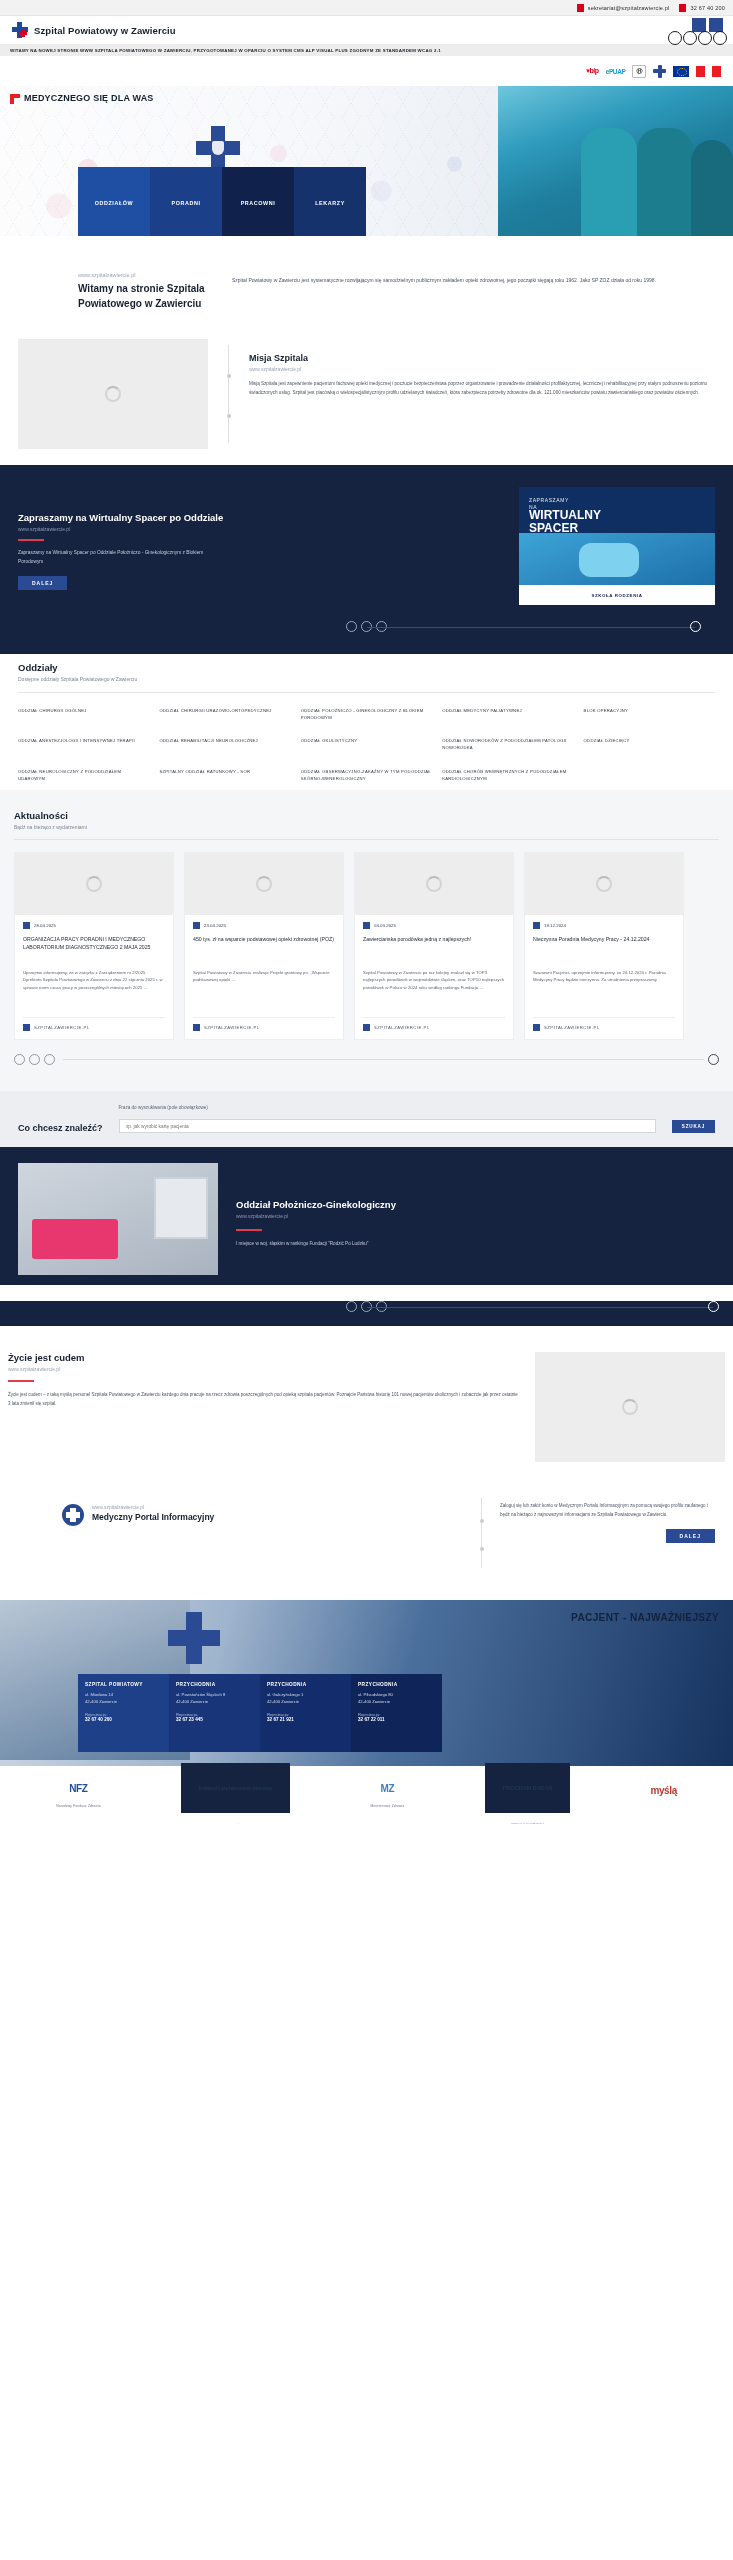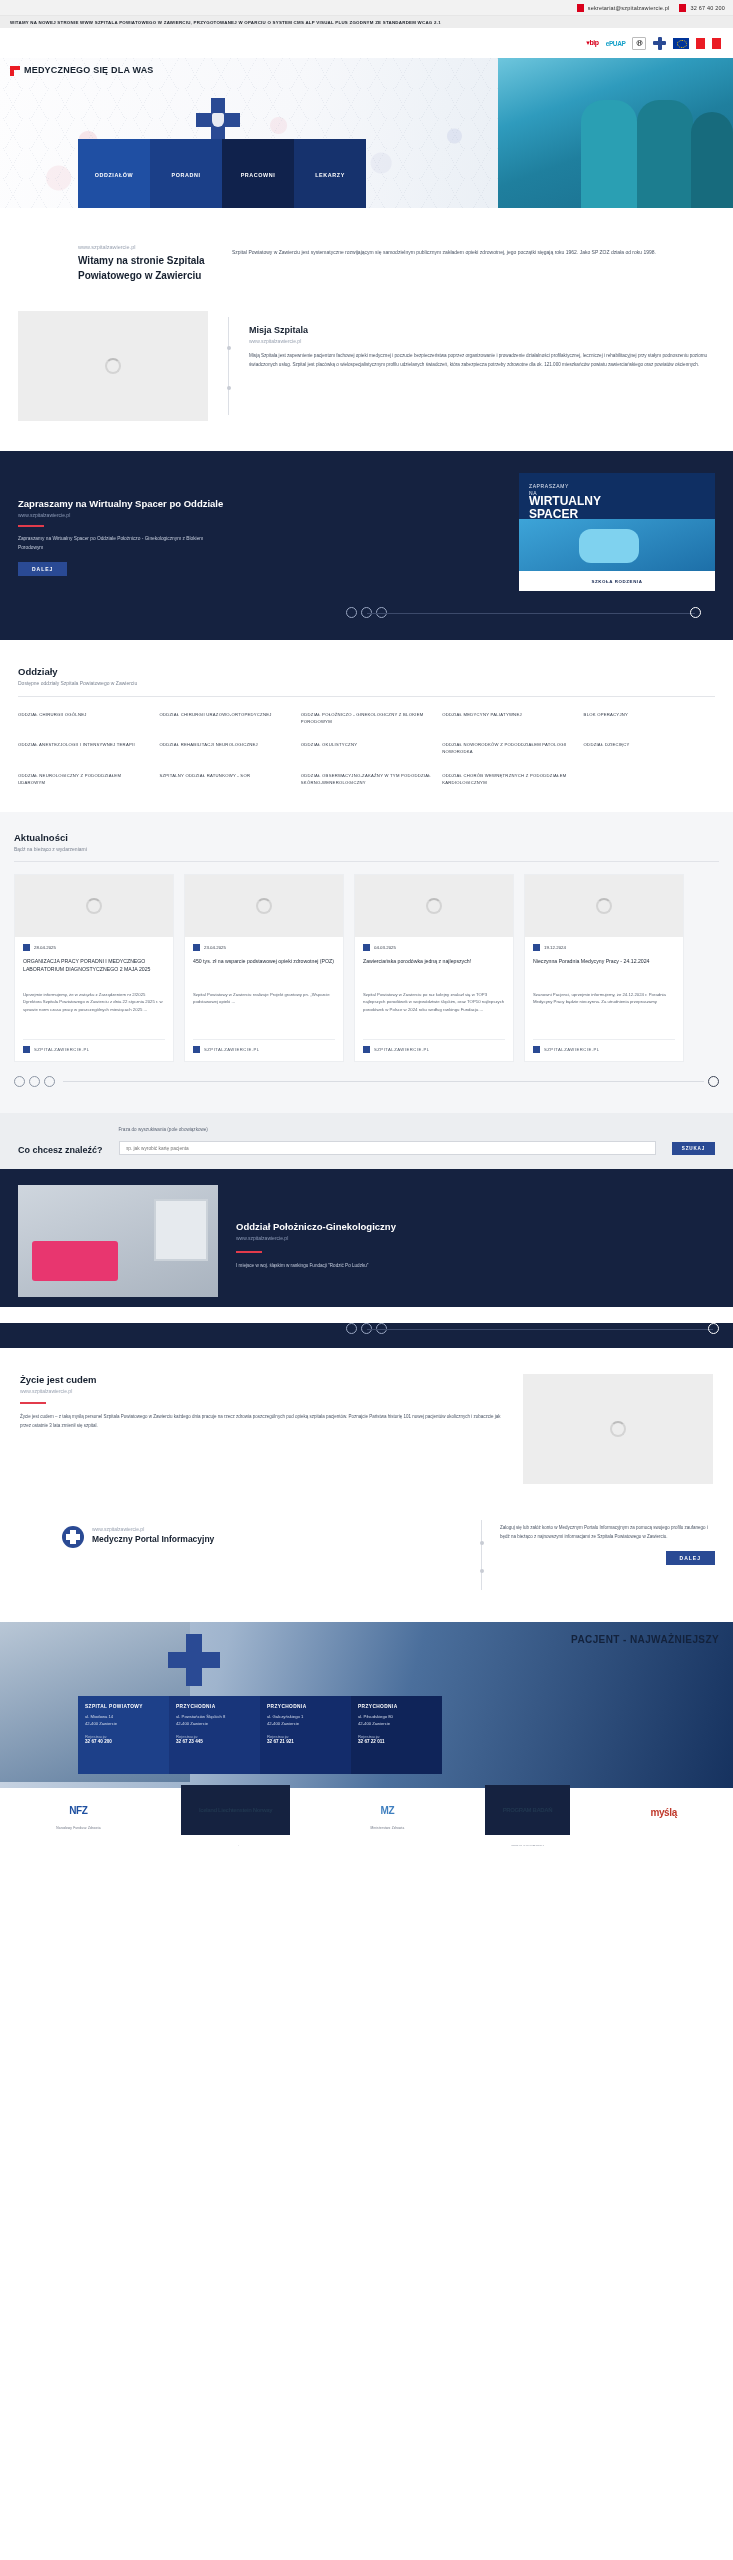--- a/index.html
+++ b/index.html
@@ -89,21 +89,21 @@
 
   
   .welcome{padding:36px 18px 18px;display:flex;gap:14px;}
   .welcome .left{width:200px;padding-left:60px;}
   .welcome .eyebrow{font-size:5.5px;color:#9aa3b2;margin-bottom:4px;}
   .welcome h2{font-size:10px;line-height:1.45;color:#16202f;font-weight:bold;}
   .welcome .right{flex:1;padding-top:4px;}
   .welcome .right p{font-size:5px;line-height:1.85;color:#4a5464;}
 
   
-  .mission{display:flex;gap:18px;padding:10px 18px 30px;}
+  .mission{display:flex;gap:18px;padding:10px 18px 16px;}
   .ph{background:#ededed;position:relative;}
   .ph .spinner{position:absolute;left:50%;top:50%;width:16px;height:16px;margin:-8px 0 0 -8px;border-radius:50%;
      border:2px solid #d4d4d4;border-top-color:#bdbdbd;}
   .mission .img{width:190px;height:110px;}
   .mission .txt{flex:1;padding-top:14px;}
   .mission h3{font-size:9px;font-weight:bold;color:#16202f;margin-bottom:3px;}
   .mission .eyebrow{font-size:5px;color:#9aa3b2;margin-bottom:8px;}
   .mission p{font-size:4.6px;line-height:1.9;color:#4a5464;}
   .vdots{width:1px;background:#dcdfe5;margin:6px 2px;position:relative;}
   .vdots:before,.vdots:after{content:"";position:absolute;left:-1.5px;width:4px;height:4px;border-radius:50%;background:#c8ccd4;}
@@ -125,21 +125,21 @@
   .spacer-card .pic{position:absolute;left:0;bottom:20px;width:196px;height:52px;background:linear-gradient(160deg,#3da4d8,#1d6fa8);}
   .spacer-card .pic:after{content:"";position:absolute;left:60px;top:10px;width:60px;height:34px;border-radius:12px;background:#7fd2ef;}
   .spacer-card .foot{position:absolute;left:0;bottom:0;width:196px;height:20px;background:#fff;color:#10224c;
       display:flex;align-items:center;justify-content:center;font-size:4.4px;font-weight:bold;letter-spacing:.6px;}
   .dots-row{display:flex;align-items:center;gap:4px;justify-content:center;margin-top:16px;position:relative;}
   .dot{width:11px;height:11px;border-radius:50%;border:1.2px solid #9aa7c2;}
   .dots-line{position:absolute;left:50%;right:20px;height:1px;background:#3c4a6b;top:50%;}
   .dot.end{position:absolute;right:14px;border-color:#fff;}
 
   
-  .sec{padding:26px 18px;}
+  .sec{padding:8px 18px;}
   .sec h3{font-size:9.5px;font-weight:bold;color:#16202f;}
   .sec .sub{font-size:5px;color:#7d8593;margin-top:3px;}
   .sec .hr{height:1px;background:#e3e5e9;margin:10px 0 14px;}
   .dept-grid{display:grid;grid-template-columns:repeat(5,1fr);gap:16px 10px;}
   .dept{font-size:4.2px;line-height:1.7;color:#2e3644;letter-spacing:.25px;text-transform:uppercase;}
 
   
   .news-wrap{background:#f5f6f8;padding:20px 14px 26px;}
   .news-wrap h3{font-size:9.5px;font-weight:bold;color:#16202f;}
   .news-wrap .sub{font-size:5px;color:#7d8593;margin-top:3px;}
@@ -174,21 +174,21 @@
   .gyn .photo{width:200px;height:112px;background:linear-gradient(160deg,#cfd6de,#a9b3bf);position:relative;flex:0 0 auto;overflow:hidden;}
   .gyn .photo .bed{position:absolute;left:14px;bottom:16px;width:86px;height:40px;background:#e8366f;border-radius:3px;}
   .gyn .photo .win{position:absolute;right:10px;top:14px;width:54px;height:62px;background:#e6eaee;border:2px solid #cbd2d9;}
   .gyn .txt{flex:1;padding-top:36px;color:#fff;}
   .gyn h3{font-size:9.5px;font-weight:bold;margin-bottom:3px;}
   .gyn .eyebrow{font-size:5px;color:#8c9ab6;margin-bottom:10px;}
   .gyn .rule{width:26px;height:2px;background:#e23b4b;margin-bottom:9px;}
   .gyn p{font-size:4.6px;color:#c3cbdb;line-height:1.8;}
 
   
-  .life{padding:26px 20px;display:flex;gap:16px;}
+  .life{padding:26px 8px;display:flex;gap:16px;}
   .life .col{flex:1;}
   .life h3{font-size:9.5px;font-weight:bold;color:#16202f;margin-bottom:3px;}
   .life .eyebrow{font-size:5px;color:#9aa3b2;margin-bottom:8px;}
   .life .rule{width:26px;height:2px;background:#e23b4b;margin-bottom:9px;}
   .life p{font-size:4.5px;line-height:1.85;color:#4a5464;}
   .life .img{width:190px;height:110px;}
 
   
   .portal{padding:4px 18px 26px;display:flex;gap:16px;align-items:flex-start;}
   .portal .l{flex:1;display:flex;gap:8px;align-items:flex-start;padding-left:44px;padding-top:12px;}
@@ -237,20 +237,38 @@
     <div class="item">
       <span class="sq"></span>
       <span>sekretariat@szpitalzawiercie.pl</span>
     </div>
     <div class="item">
       <span class="sq"></span>
       <span>32 67 40 200</span>
     </div>
   </div>
 
+  <div class="header">
+    <div class="logo-mark">
+      <span class="cross-b"></span>
+        <span class="cross-b2"></span>
+        <span class="cross-r"></span>
+    </div>
+    <div class="site-title">Szpital Powiatowy w Zawierciu</div>
+    <div class="header-icons">
+      <span class="hi-sq"></span>
+      <span class="hi-sq"></span>
+    </div>
+    <div class="header-circles">
+      <span class="hc"></span>
+      <span class="hc"></span>
+      <span class="hc"></span>
+      <span class="hc"></span>
+    </div>
+  </div>
 
   <div class="wcag">
     <span>WITAMY NA NOWEJ STRONIE WWW SZPITALA POWIATOWEGO W ZAWIERCIU, PRZYGOTOWANEJ W OPARCIU O SYSTEM CMS ALP VISUAL PLUS ZGODNYM ZE STANDARDEM WCAG 2.1</span>
   </div>
 
   <div class="logos">
     <span class="lg">▾bip</span>
     <span class="lg epuap">ePUAP</span>
     <span class="lg box">Ⓗ</span>
     <span class="lg-cross"></span>

